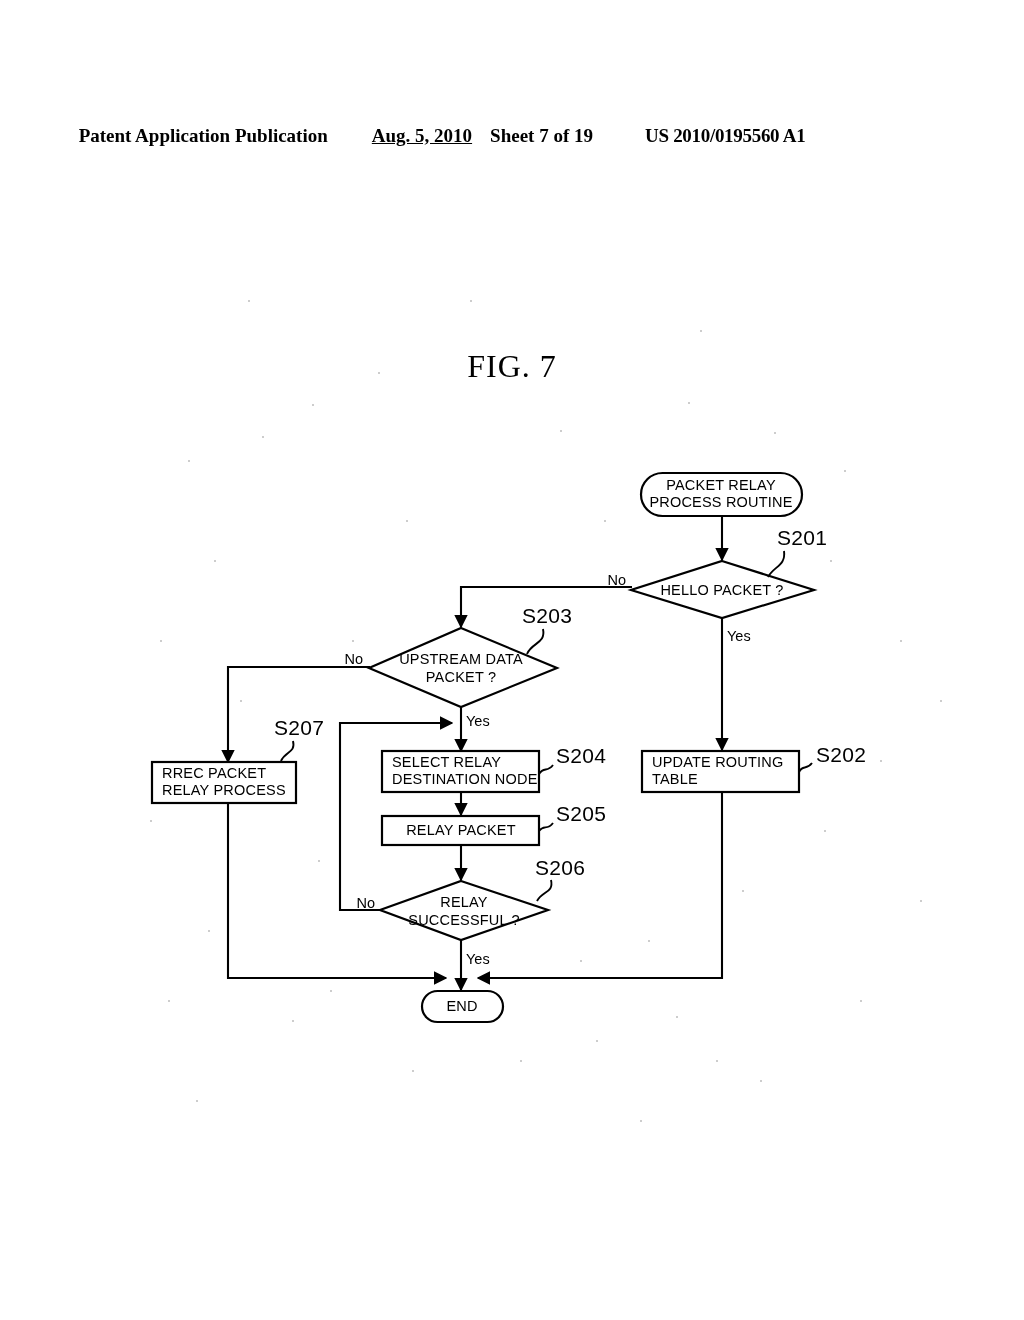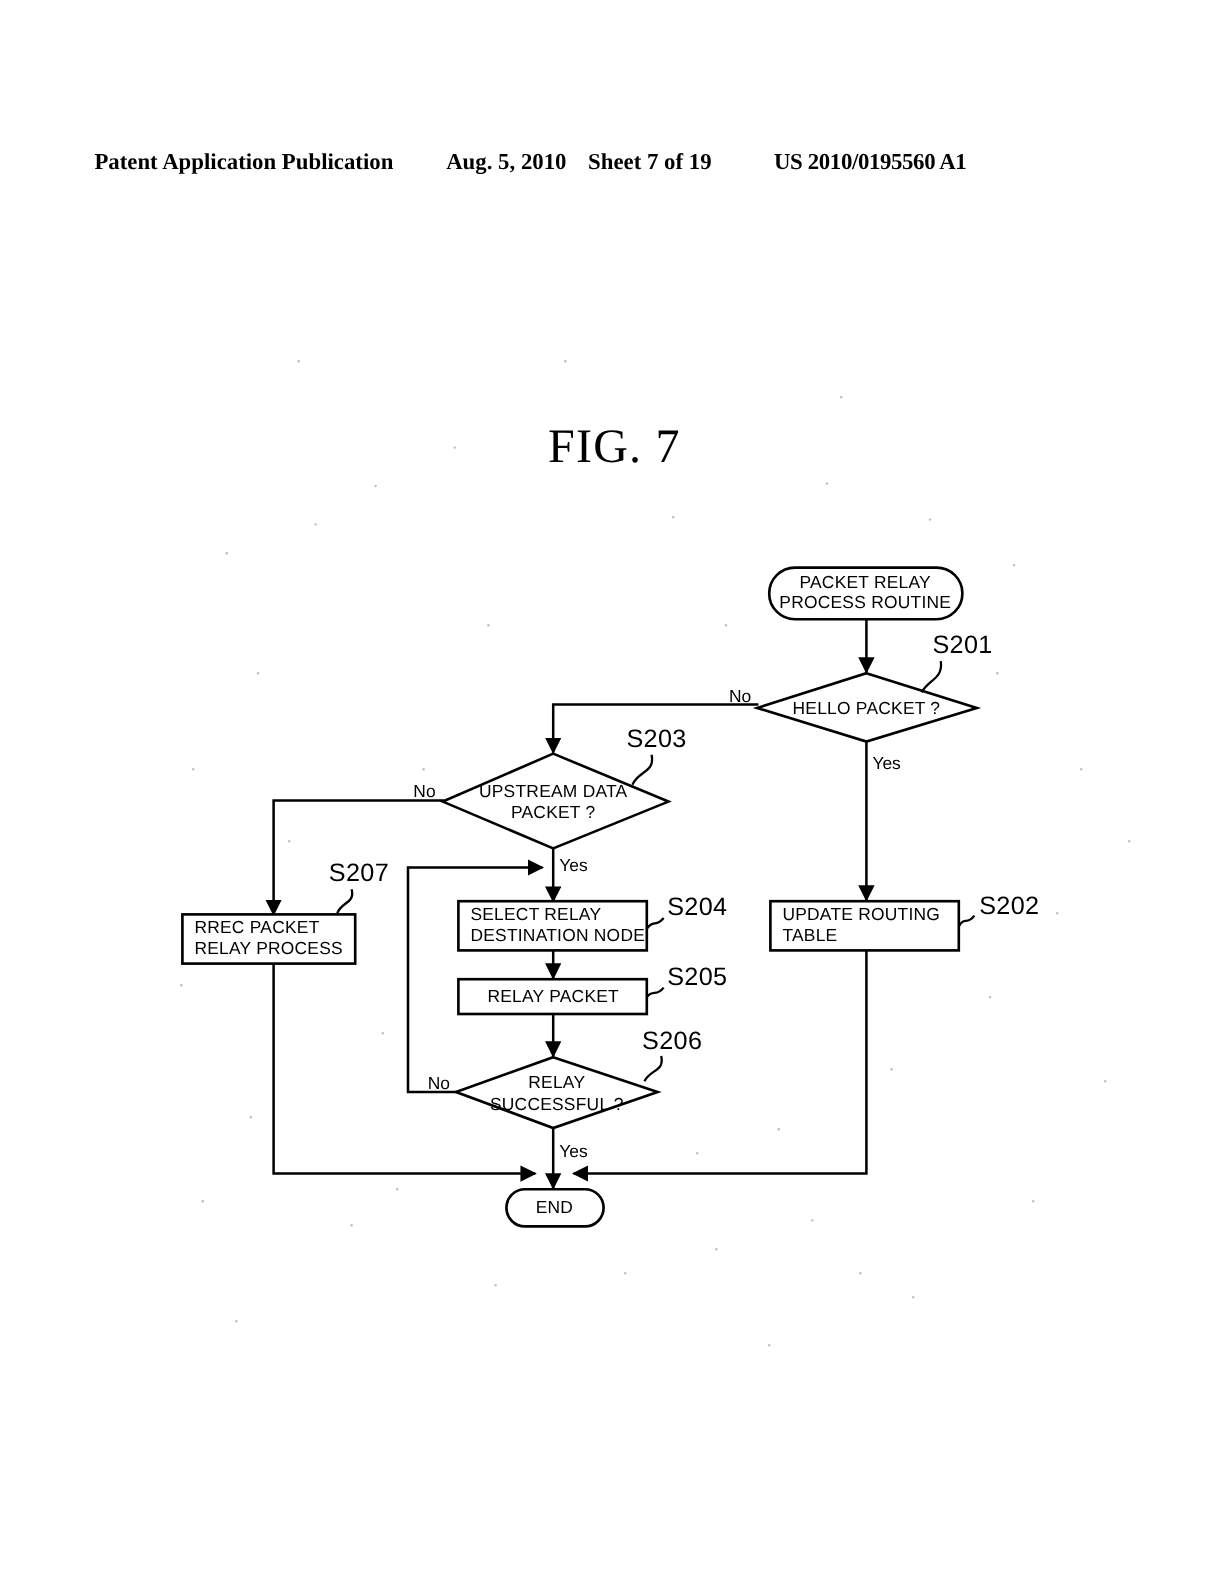--- a/index.html
+++ b/index.html
@@ -31,38 +31,39 @@
     font-weight: bold;
     font-size: 19px;
     letter-spacing: 0px;
     white-space: nowrap;
   }
   #page-header .hdr-pub {
     margin-right: 44px;
   }
   #page-header .hdr-date {
     margin-right: 18px;
+    text-decoration: underline;
   }
   #page-header .hdr-sheet {
     margin-right: 52px;
   }
   #page-header .hdr-patno {
     letter-spacing: -0.3px;
     margin-top: 39px;
   }
 
   
   #figure-title {
     position: absolute;
     top: 348px;
     left: 0;
     width: 1024px;
     text-align: center;
     font-family: "Liberation Serif", serif;
-    font-size: 40px;
+    font-size: 32px;
     letter-spacing: 1px;
   }
 
   
   #flowchart {
     position: absolute;
     top: 0;
     left: 0;
     width: 1024px;
     height: 1320px;

